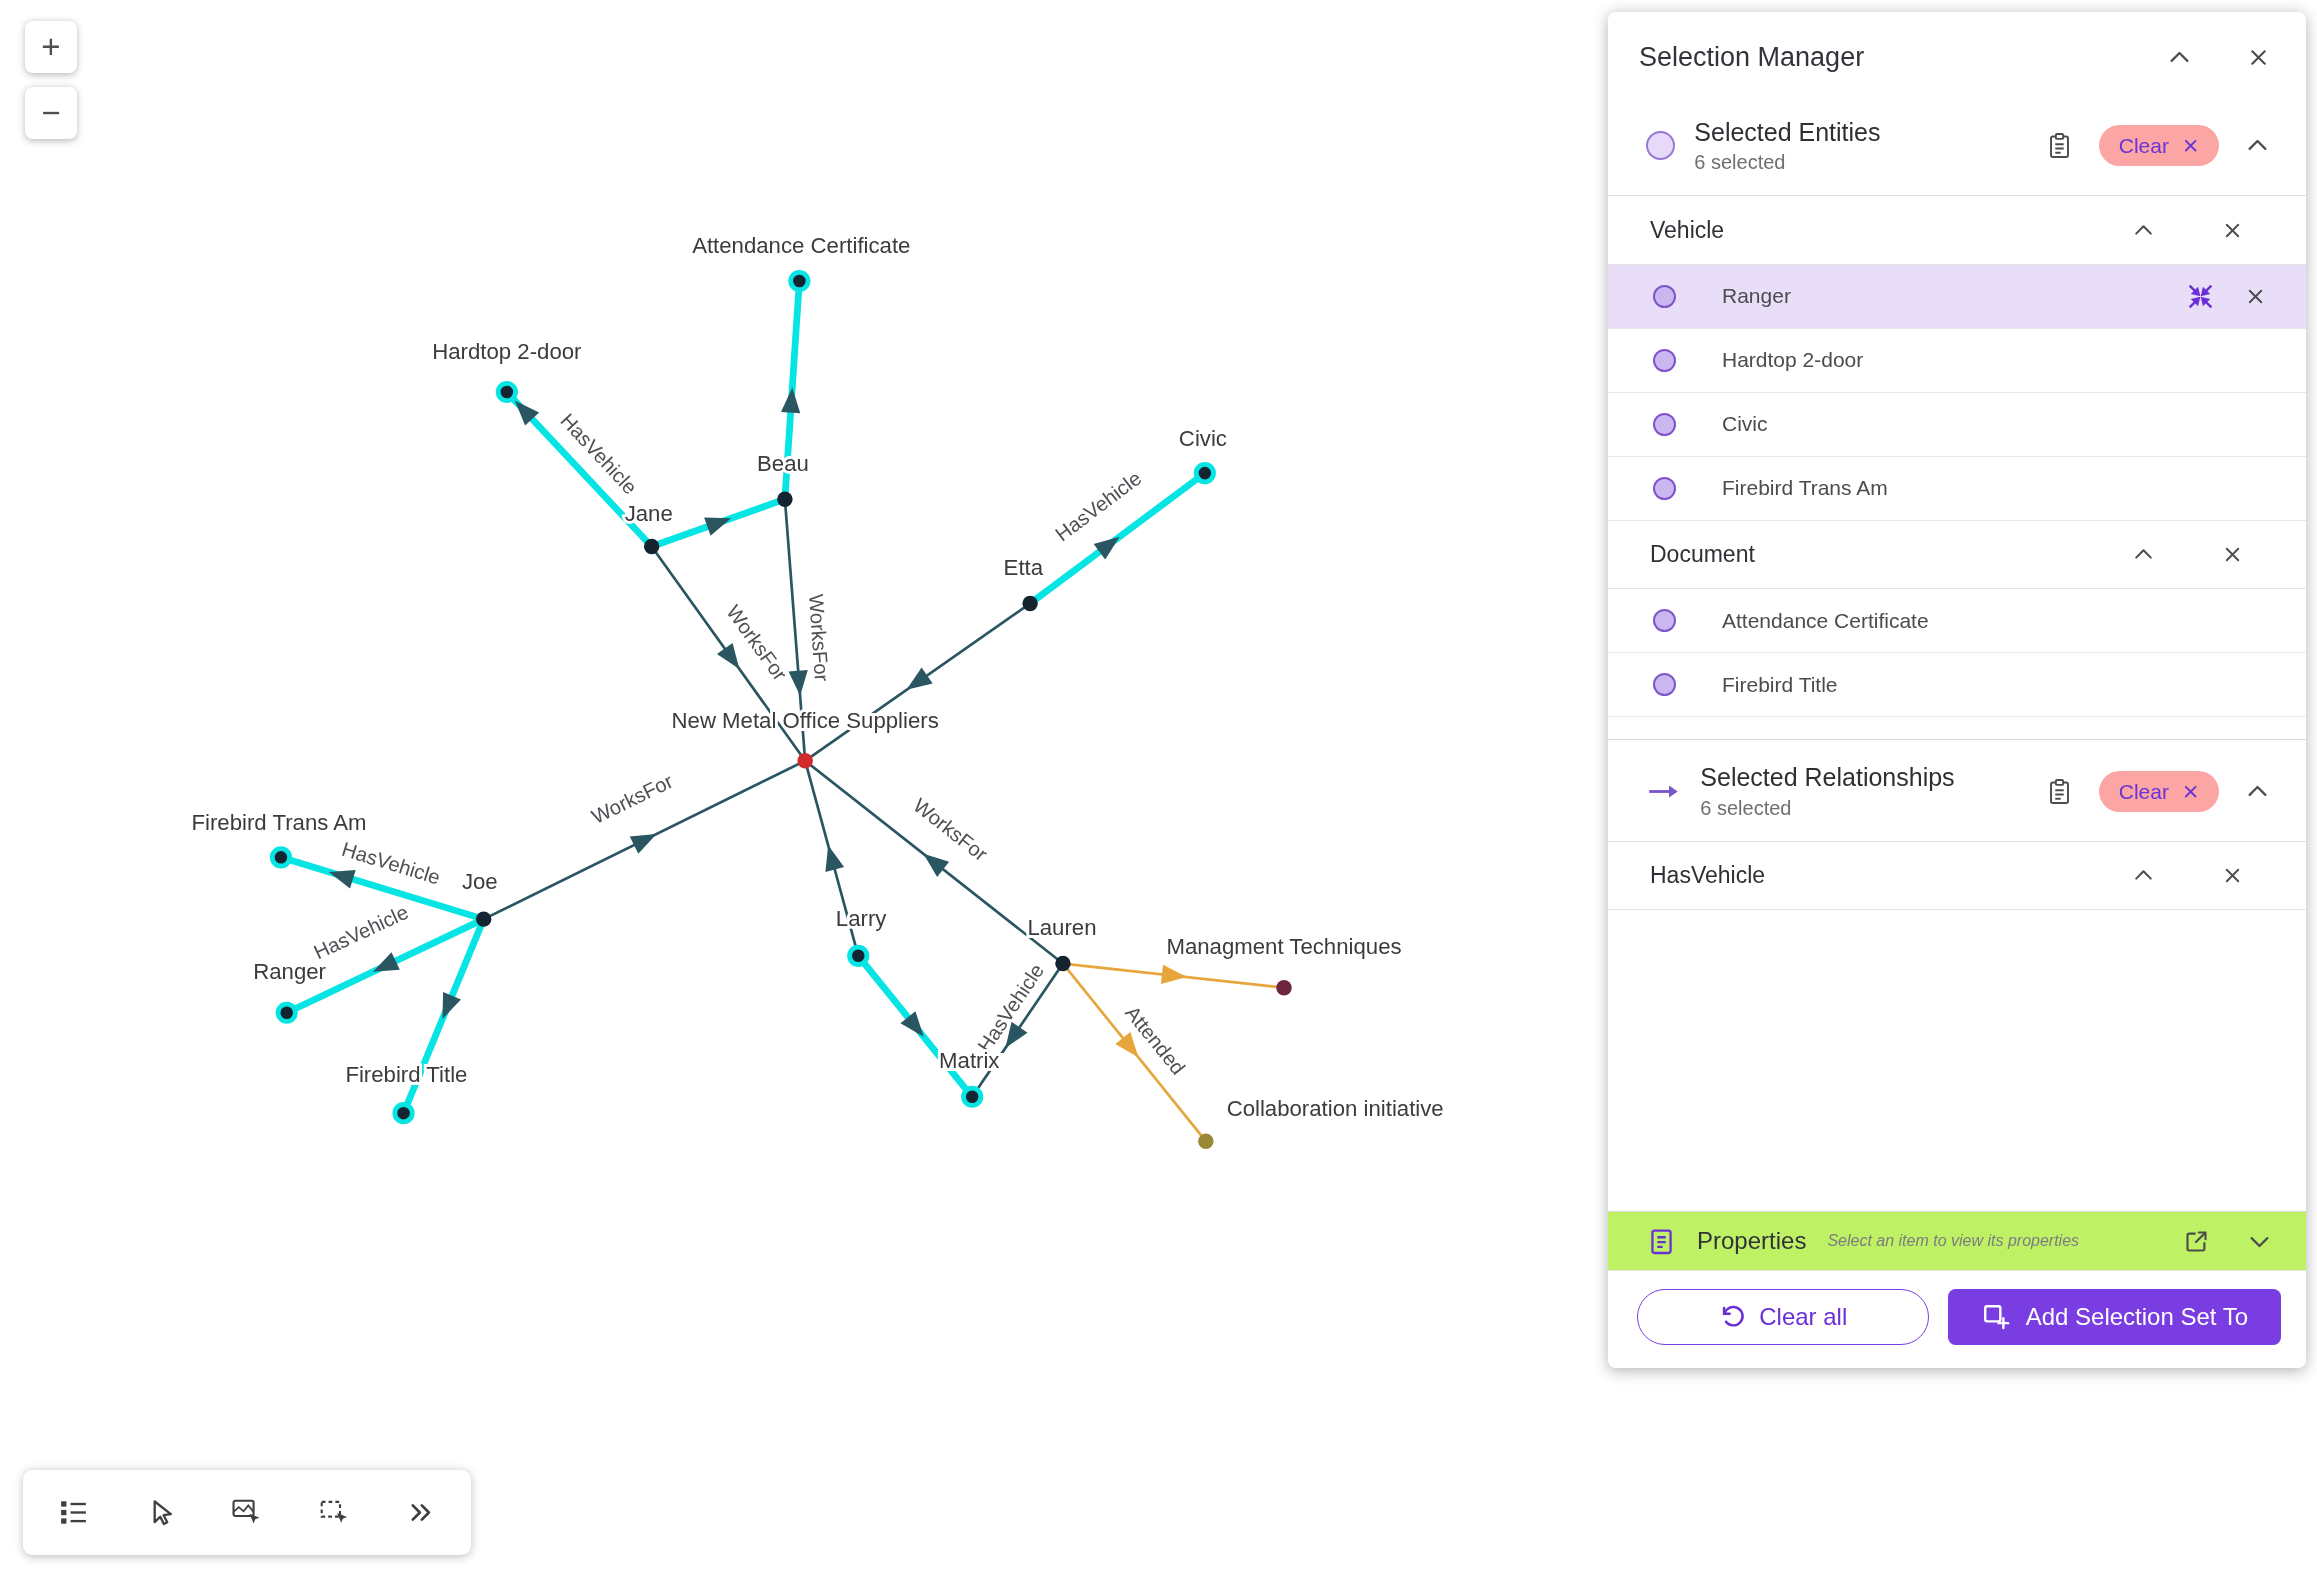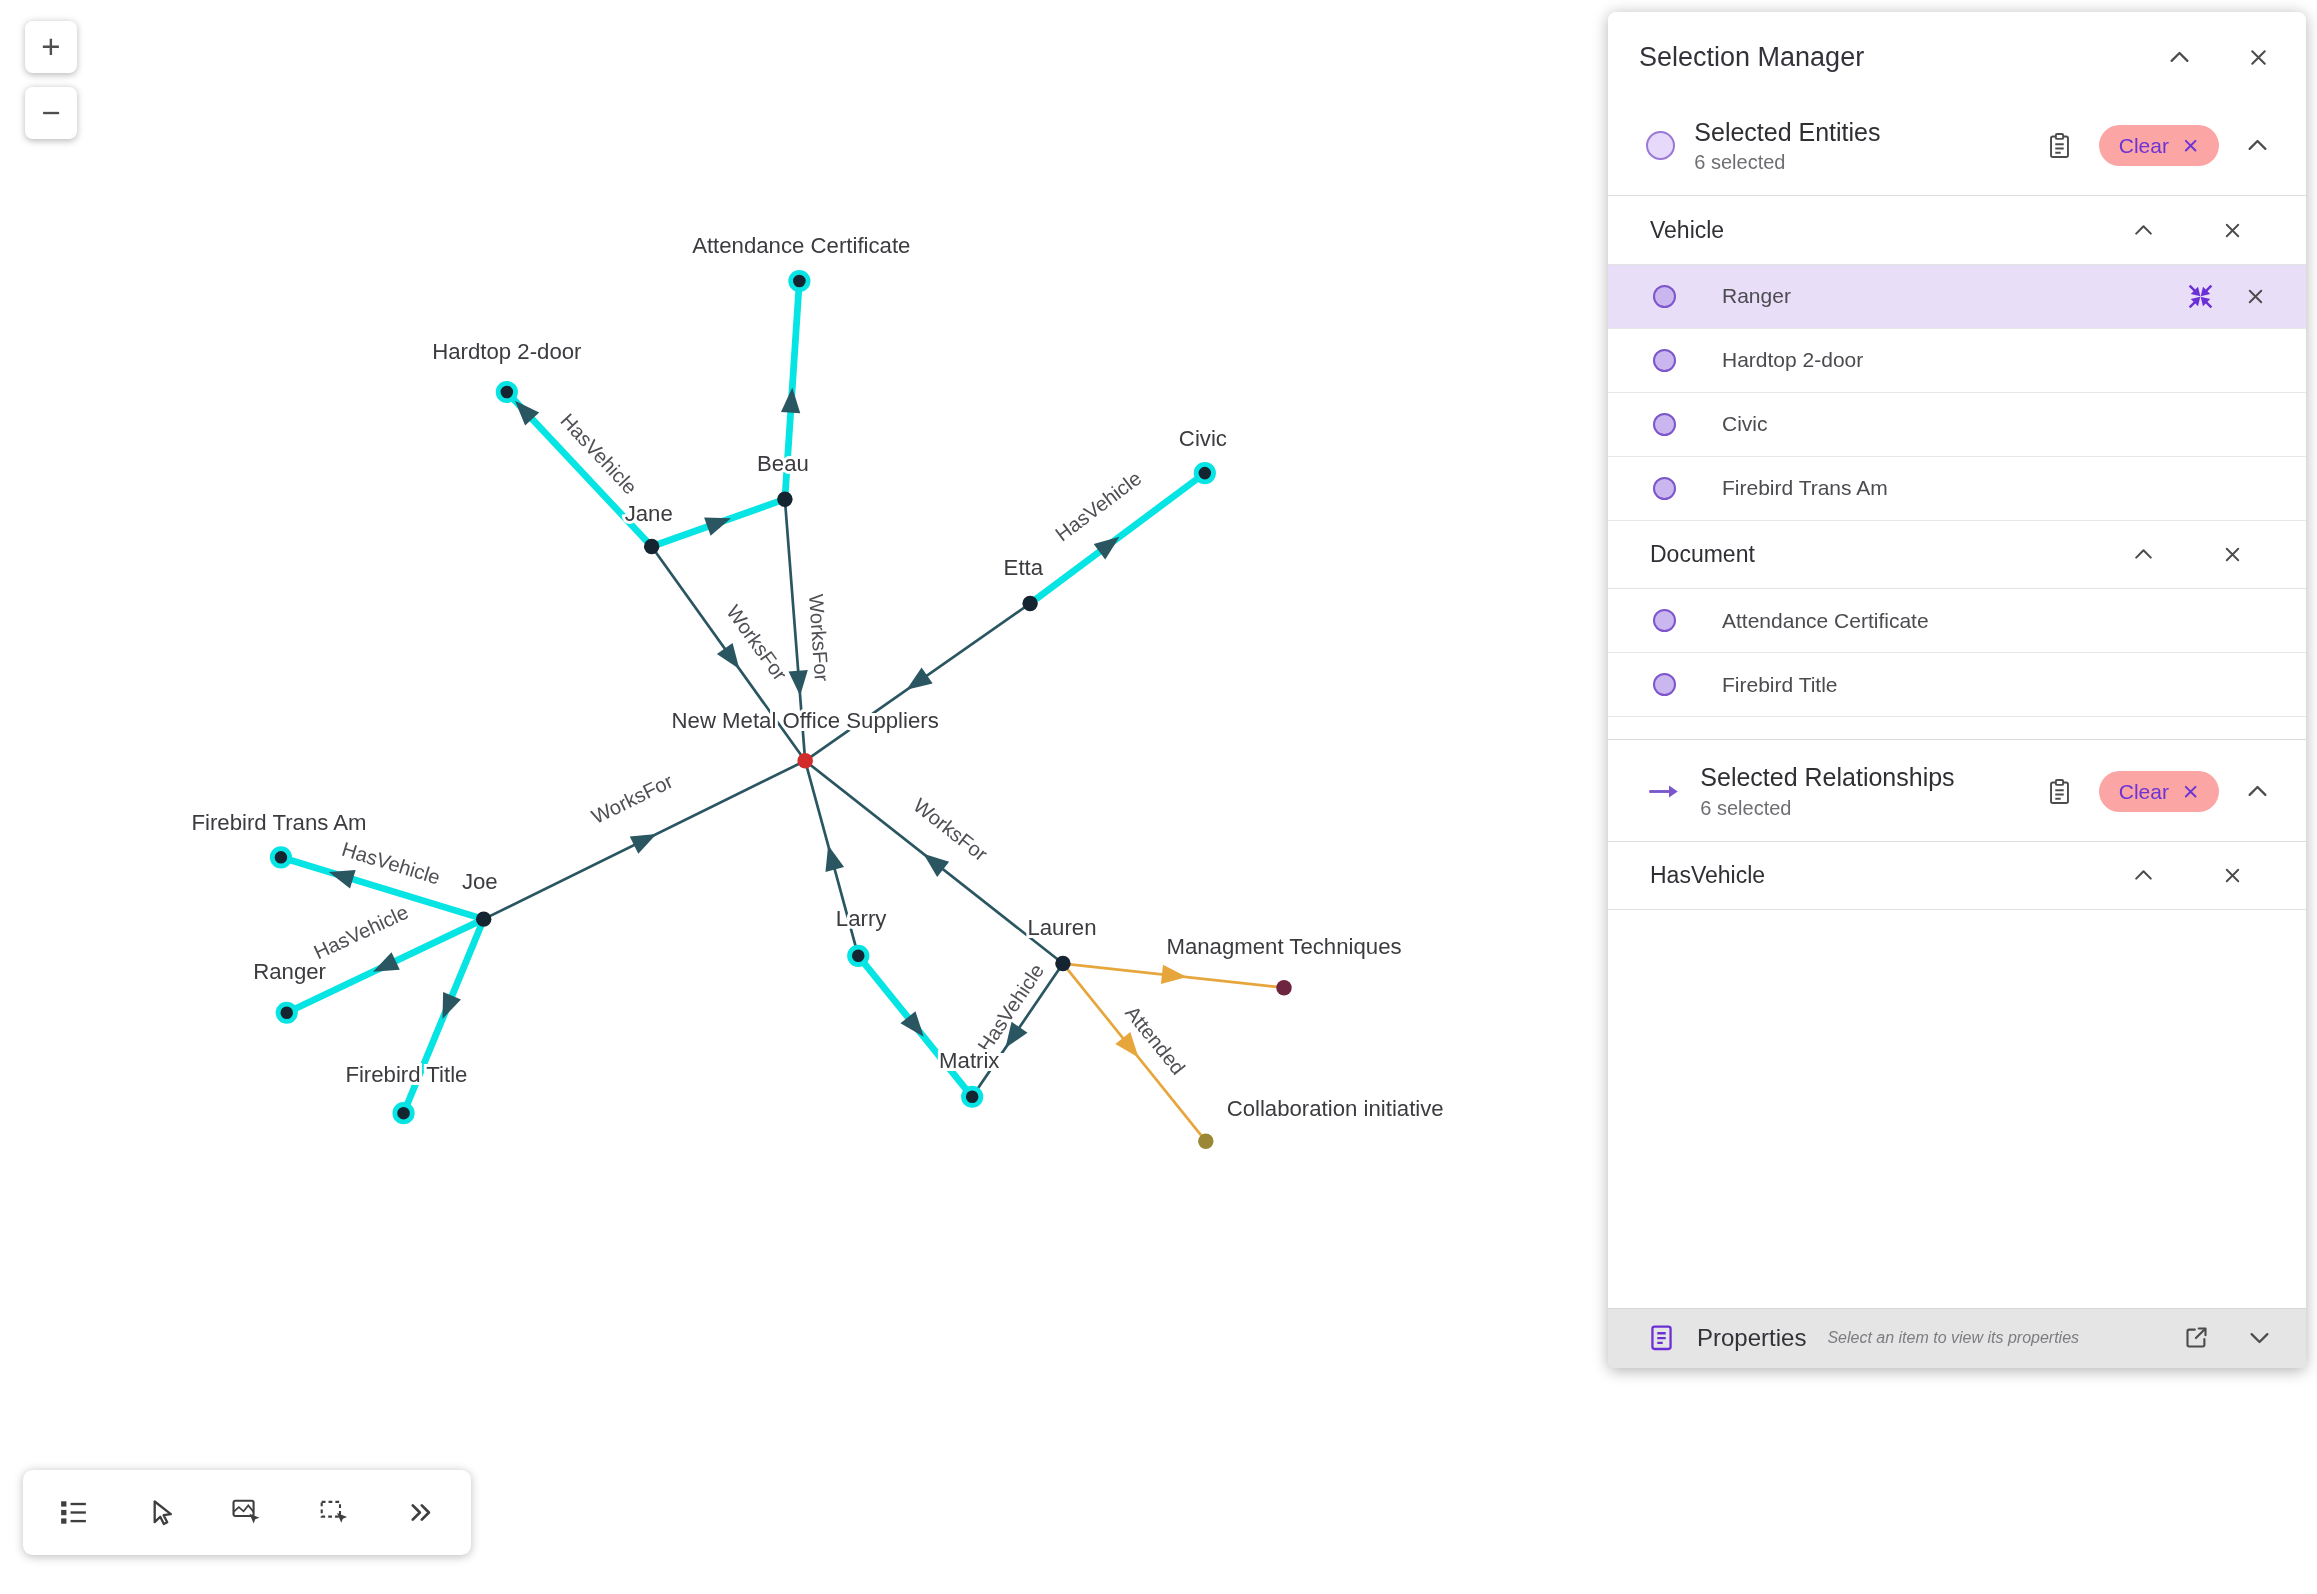--- a/index.html
+++ b/index.html
@@ -69,21 +69,21 @@
 
   .row { display:flex; align-items:center; height:64px; padding:0 33px 0 45px; border-bottom:1px solid #e7e7e7; }
   .row.sel { background:#e9def8; }
   .ent-dot { width:23px; height:23px; border-radius:50%; background:#cbb7ef; border:2.9px solid #7d55cc; flex:0 0 auto; }
   .row-label { margin-left:46px; font-size:21px; color:#4b4b50; flex:1; white-space:nowrap; }
   .row-actions { display:flex; align-items:center; gap:17.4px; }
   .purple { color:#6b2fd6; }
 
   .section-sep { height:23px; border-bottom:1px solid #dadada; }
 
-  .props { display:flex; align-items:center; gap:21px; height:60px; padding:0 27px 0 39px; border-top:1px solid #d6d6d6; border-bottom:1px solid #e4e4e4; background:#e5e5e5; }
+  .props { display:flex; align-items:center; gap:21px; height:60px; padding:0 27px 0 39px; border-top:1px solid #d6d6d6; border-bottom:1px solid #e4e4e4; background:#bef264; }
   .props-title { font-size:24px; color:#323238; font-weight:500; }
   .props-hint { font-size:16px; font-style:italic; color:#7c7c82; flex:1; white-space:nowrap; overflow:hidden; }
   .props .ic-btn { margin-left:3.9px; }
 
   .footer { display:flex; align-items:center; gap:19.3px; padding:17.4px 25px 23px 29px; }
   .btn-outline {
     display:flex; align-items:center; justify-content:center; gap:13.5px;
     width:292px; height:56px; background:#fff; color:#6b2fd6;
     border:1.9px solid #7a3de2; border-radius:29px; font-size:24px; cursor:pointer;
     font-family:"Liberation Sans", sans-serif;
@@ -406,15 +406,31 @@
           <path d="M19.6 4.4 11.5 12.5"></path>
         </svg>
     </button>
     <button class="ic-btn">
       <svg viewBox="0 0 24 24" width="27" height="27" fill="none" stroke="currentColor" stroke-width="2" stroke-linecap="round" stroke-linejoin="round">
           <path d="M5 9l7 7 7-7"></path>
         </svg>
     </button>
   </div>
 
+  <div class="footer">
+    <button class="btn-outline">
+      <svg viewBox="0 0 24 24" width="27" height="27" fill="none" stroke="currentColor" stroke-width="2.2" stroke-linecap="round">
+          <path d="M4.5 4.5v5h5"></path>
+          <path d="M4.9 9.4A8.2 8.2 0 1 1 6.2 16.6"></path>
+        </svg>
+      <span>Clear all</span>
+    </button>
+    <button class="btn-primary">
+      <svg viewBox="0 0 24 24" width="29" height="29" fill="none" stroke="currentColor" stroke-width="2">
+          <rect x="3.5" y="3.5" width="12.5" height="12.5" rx="1.5"></rect>
+          <path d="M18.5 13.5v8M14.5 17.5h8" stroke-linecap="round"></path>
+        </svg>
+      <span>Add Selection Set To</span>
+    </button>
+  </div>
 
 </aside>
 
 
 </body></html>

